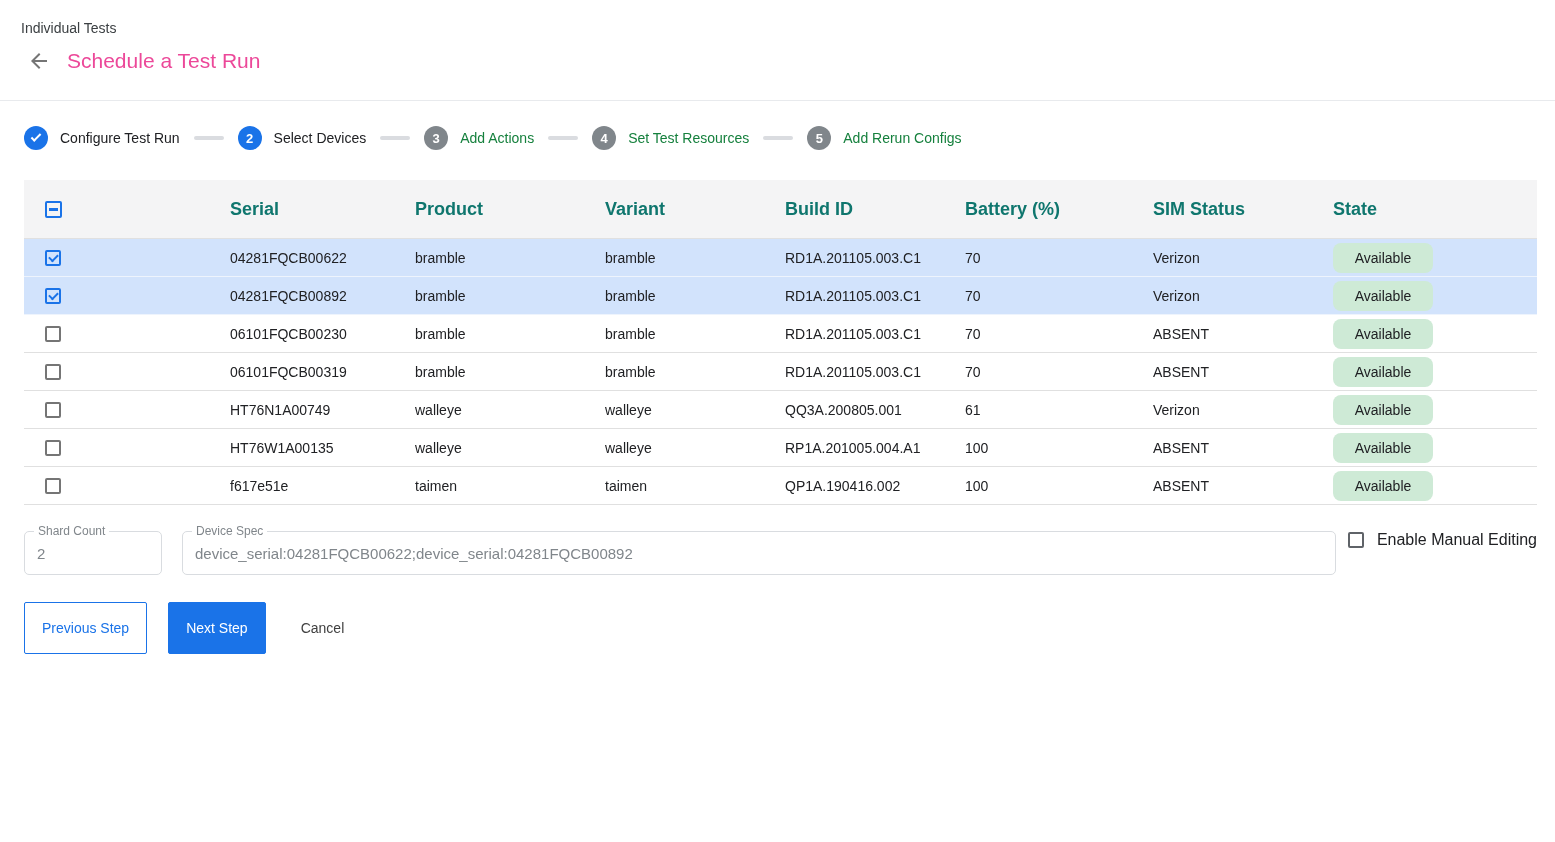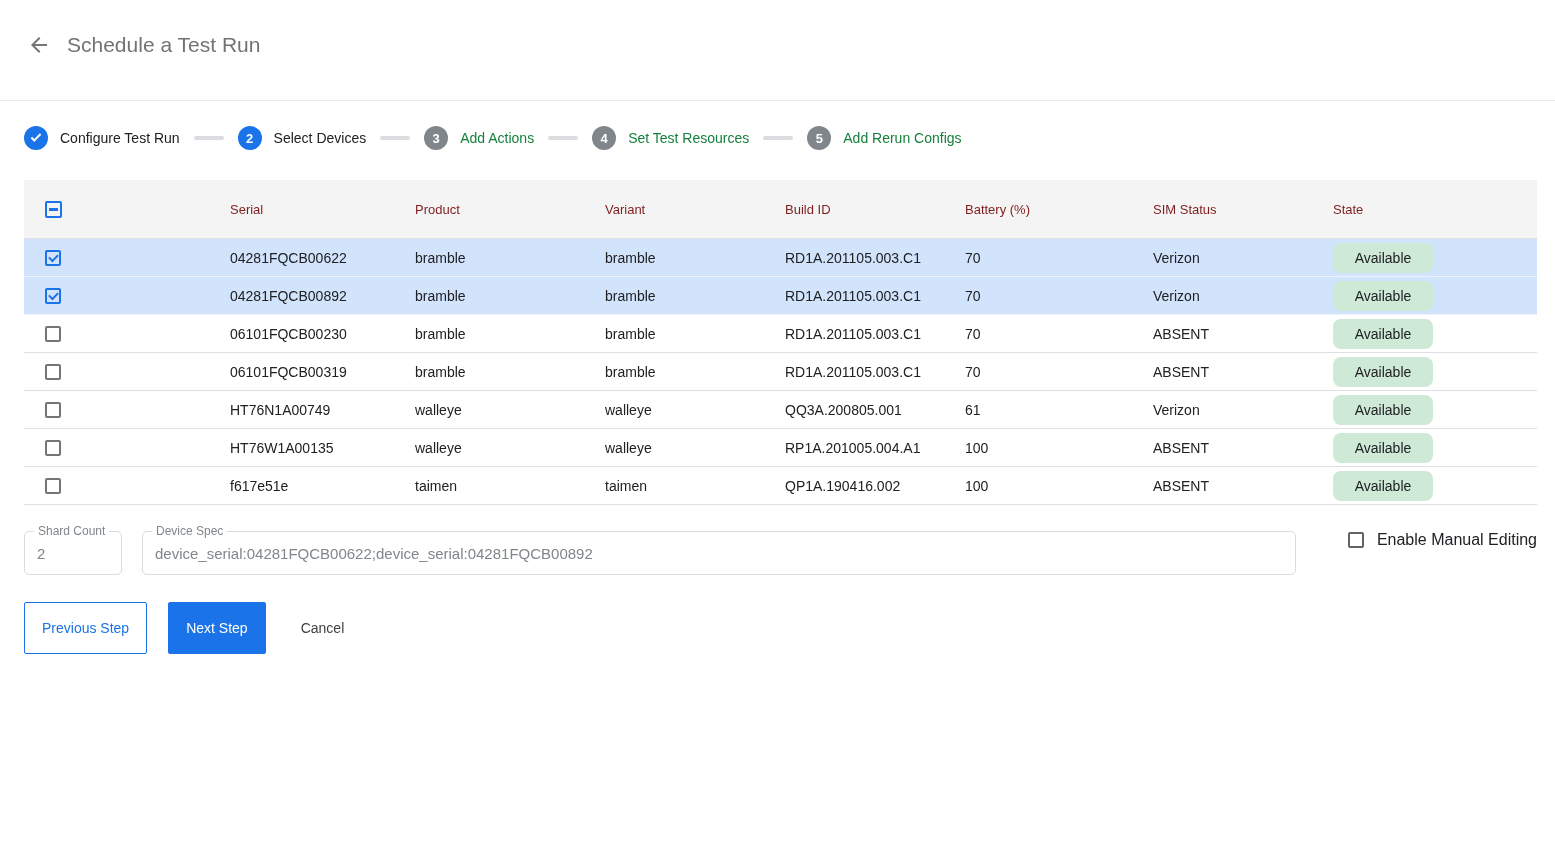--- a/index.html
+++ b/index.html
@@ -6,21 +6,21 @@
   html,body { width:1555px; height:842px; background:#ffffff;
     font-family:"Liberation Sans", sans-serif; color:#202124; overflow:hidden; }
 
   
   .page-header { height:101px; border-bottom:1px solid #e8eaed; padding:20px 24px 0 21px; }
   .breadcrumb { font-size:14px; color:#3c4043; }
   .title-row { display:flex; align-items:center; margin-top:11px; margin-left:4px; }
   .back-btn { width:28px; height:28px; border:none; background:transparent; cursor:pointer;
     display:flex; align-items:center; justify-content:center; padding:0; }
   .back-btn svg { width:24px; height:24px; fill:#757575; }
-  .page-title { font-size:21px; font-weight:400; color:#737373; margin-left:14px; }
+  .page-title { font-size:21px; font-weight:400; color:#ec4899; margin-left:14px; }
 
   
   .stepper { display:flex; align-items:center; margin:24px 24px 0 24px; height:26px; }
   .step { display:flex; align-items:center; }
   .step-circle { width:24px; height:24px; border-radius:50%; display:flex; align-items:center;
     justify-content:center; color:#fff; font-size:13px; font-weight:700; flex:none; }
   .step-circle.done, .step-circle.active { background:#1a73e8; }
   .step-circle.pending { background:#80868b; }
   .step-label { margin-left:12px; font-size:14px; }
   .step-label.dark { color:#202124; font-weight:500; }
@@ -29,21 +29,21 @@
   .check-glyph { width:10px; height:5px; border-left:2px solid #fff; border-bottom:2px solid #fff;
     transform:rotate(-45deg); margin-top:-3px; }
 
   
   .device-table { margin:29px 18px 0 24px; width:1513px; }
   .tr { display:grid; grid-template-columns:206px 185px 190px 180px 180px 188px 180px 1fr;
     align-items:center; border-bottom:1px solid #e0e0e0; background:#fff; }
   .tr.head { background:#f4f4f5; height:59px; border-bottom:1px solid #e0e0e0; }
   .tr.body { height:38px; cursor:pointer; }
   .tr.body.selected { background:#d2e3fc; border-bottom:1px solid #eef4fd; }
-  .th { font-size:13px; color:#7f1d1d; font-weight:400; }
+  .th { font-size:18px; color:#0f766e; font-weight:700; }
   .td { font-size:14px; color:#202124; }
   .cb-cell { padding-left:21px; }
 
   .cb { width:16px; height:16px; border:2px solid #757575; border-radius:2px; position:relative;
     background:transparent; cursor:pointer; }
   .cb.lg { width:17px; height:17px; }
   .cb.checked, .cb.indet { border-color:#1a73e8; }
   .cb.checked::after { content:""; position:absolute; left:2px; top:2px; width:7px; height:4px;
     border-left:2px solid #1a73e8; border-bottom:2px solid #1a73e8; transform:rotate(-45deg); }
   .cb.indet::after { content:""; position:absolute; left:2px; top:5px; width:9px; height:3px;
@@ -54,40 +54,41 @@
 
   
   .form-row { display:flex; align-items:flex-start; margin:26px 18px 0 24px; }
   .mat-field { position:relative; border:1px solid #d9dce0; border-radius:5px; height:44px;
     background:#fff; }
   .mat-field .flabel { position:absolute; top:-8px; left:9px; background:#fff; padding:0 4px;
     font-size:12px; color:#80868b; white-space:nowrap; }
   .mat-field .fvalue { display:block; width:100%; height:42px; border:none; outline:none;
     background:transparent; padding:0 12px; font-size:15px; color:#80868b;
     font-family:"Liberation Sans", sans-serif; }
-  .shard-field { width:98px; }
+  .shard-field { width:138px; }
   .spec-field { width:1154px; margin-left:20px; }
 
   .manual-edit { margin-left:auto; display:flex; align-items:center; }
   .manual-edit .cb { border-color:#5f6368; }
   .manual-edit .me-label { font-size:16px; color:#202124; margin-left:13px; cursor:pointer; }
 
   
   .btn-row { display:flex; align-items:center; margin:27px 24px 0 24px; }
   .btn { height:52px; border-radius:2px; font-size:14px; font-weight:500; cursor:pointer;
     font-family:"Liberation Sans", sans-serif; display:inline-flex; align-items:center;
     justify-content:center; padding:0 17px;text-align:center; }
   .btn.outlined { background:#fff; border:1px solid #1a73e8; color:#1a73e8; }
   .btn.filled { background:#1a73e8; border:1px solid #1a73e8; color:#fff; margin-left:21px; }
   .btn.text { background:transparent; border:none; color:#404040; margin-left:18px; }
 </style>
 </head>
 <body>
 
 <div class="page-header">
+  <div class="breadcrumb">Individual Tests</div>
   <div class="title-row">
     <button class="back-btn">
       <span style="display:flex;">
         <svg viewBox="0 0 24 24" width="24" height="24" fill="#757575">
             <path d="M20 11H7.83l5.59-5.59L12 4l-8 8 8 8 1.41-1.41L7.83 13H20v-2z"></path>
           </svg>
       </span>
     </button>
     <div class="page-title">Schedule a Test Run</div>
   </div>

